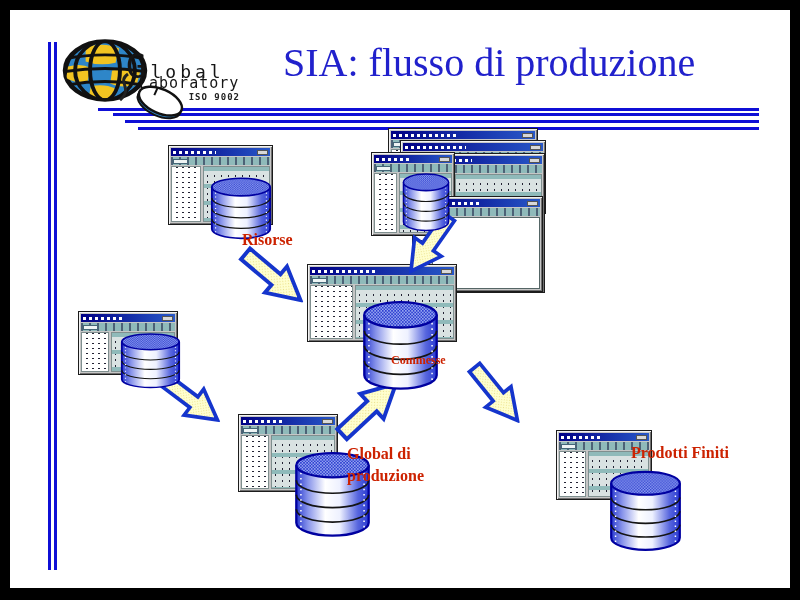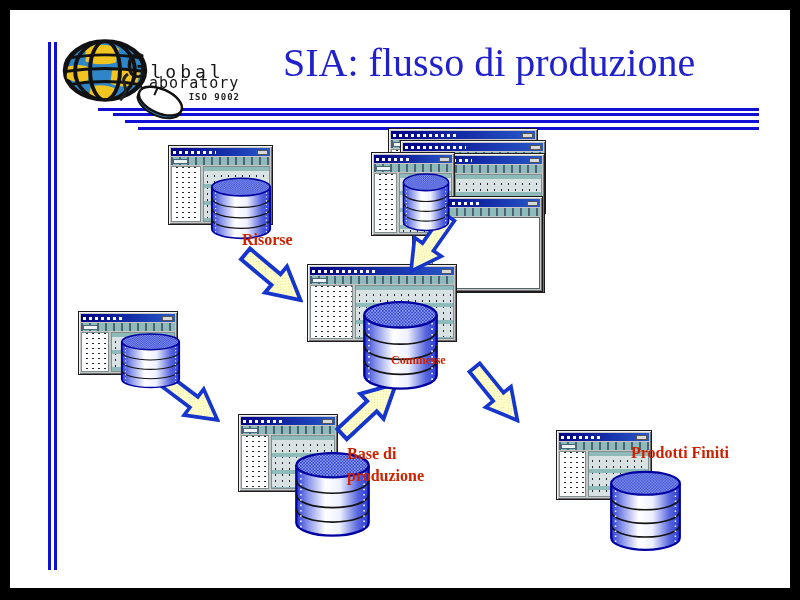--- a/index.html
+++ b/index.html
@@ -349,16 +349,16 @@
         <path d="M3,59 A47,17 0 0 0 97,59" fill="none" stroke="#141414" stroke-width="2.2"></path>
         <path d="M3,78 A47,17 0 0 0 97,78" fill="none" stroke="#141414" stroke-width="2.2"></path>
         <line x1="9" y1="30" x2="9" y2="102" stroke="#fff" stroke-width="2" stroke-dasharray="2 5"></line>
         <line x1="91" y1="30" x2="91" y2="102" stroke="#fff" stroke-width="2" stroke-dasharray="2 5"></line>
         <ellipse cx="50" cy="20" rx="47" ry="16" fill="url(#cylDither)" stroke="#0000a0" stroke-width="3"></ellipse>
       </svg>
     </div>
 
   <div class="nlabel" style="left:242px;top:229px">Risorse</div>
   <div class="nlabel big" style="left:391px;top:352px">Commesse</div>
-  <div class="nlabel" style="left:347px;top:443px">Base di
+  <div class="nlabel" style="left:347px;top:443px">Global di
 produzione</div>
   <div class="nlabel" style="left:631px;top:442px">Prodotti Finiti</div>
 </div>
 
 </body></html>

